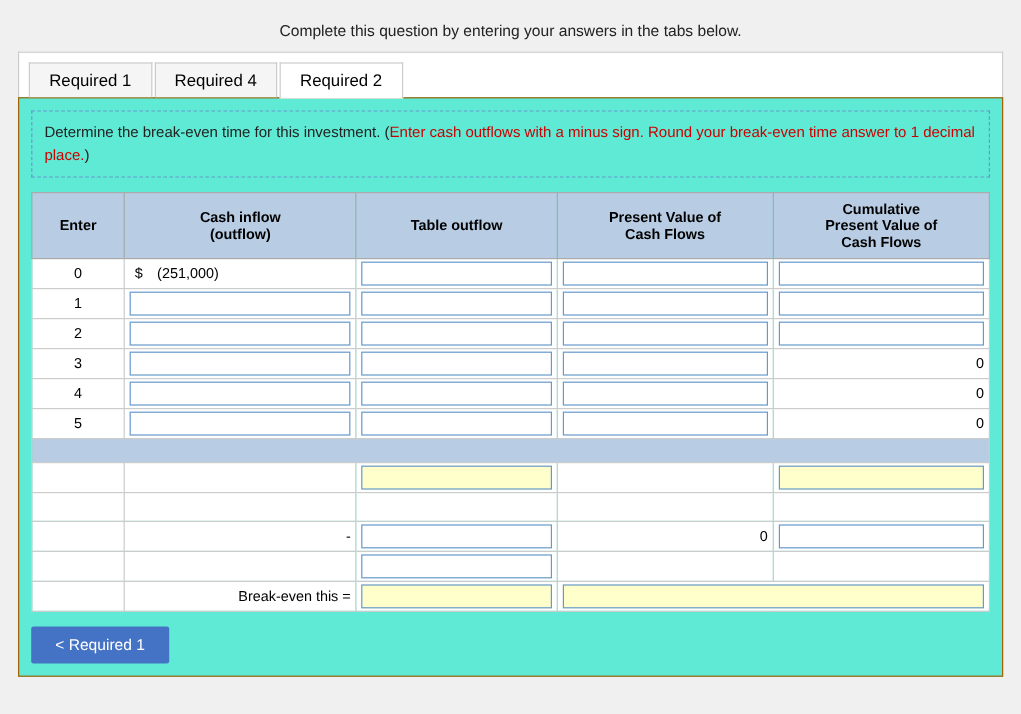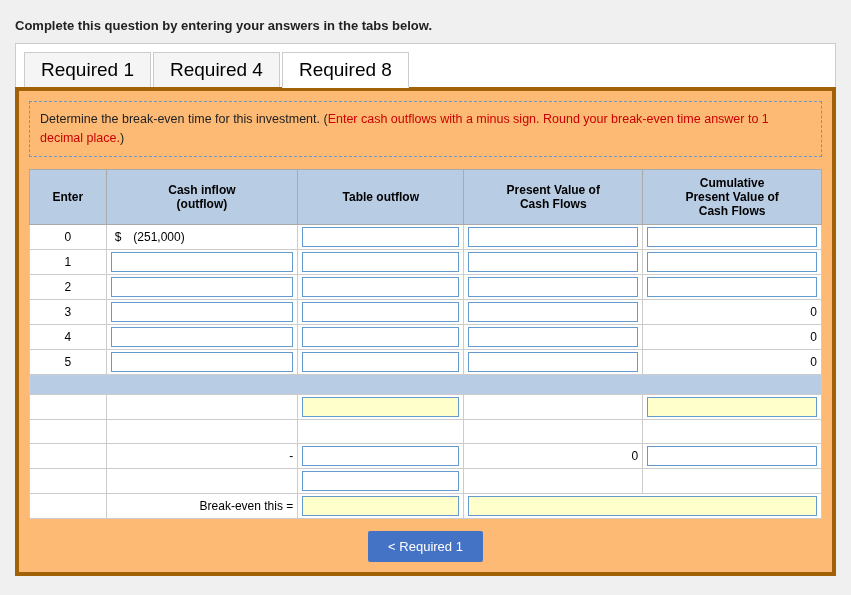--- a/index.html
+++ b/index.html
@@ -6,53 +6,54 @@
     body { font-family: Arial, sans-serif; font-size: 13px; background: #f0f0f0; }
     
     .outer-container {
       background: #f0f0f0;
       padding: 10px 15px;
       max-width: 851px;
     }
     
     .instruction {
       font-size: 13px;
-      font-weight: bold;
+      font-weight: normal;
       padding: 8px 0 10px 0;
       color: #222;
+      text-align: center;
     }
     
     .tabs-container {
       background: #fff;
       border: 1px solid #ccc;
       border-bottom: none;
       display: flex;
       padding: 8px 8px 0 8px;
       gap: 2px;
     }
     
     .tab {
       padding: 6px 16px;
       border: 1px solid #ccc;
       background: #f5f5f5;
       cursor: pointer;
-      font-size: 19px;
+      font-size: 14px;
       border-bottom: none;
     }
     
     .tab.active {
       background: #fff;
       border-bottom: 1px solid #fff;
       margin-bottom: -1px;
       z-index: 1;
     }
     
     .content-area {
-      background: #fdba74;
-      border: 4px solid #a16207;
+      background: #5eead4;
+      border: 1px solid #a16207;
       padding: 10px;
     }
     
     .question-box {
       border: 1px dashed #6699cc;
       padding: 8px 10px;
       margin-bottom: 12px;
       font-size: 12.5px;
       color: #222;
       line-height: 1.5;
@@ -124,21 +125,20 @@
       background: #ffffcc !important;
     }
     
     .blue-row td {
       background: #b8cce4 !important;
       height: 20px;
     }
     
     .nav-buttons {
       display: flex;
-      justify-content: center;
       gap: 10px;
       margin-top: 12px;
     }
     
     .nav-btn {
       background: #4472c4;
       color: #fff;
       border: none;
       padding: 8px 20px;
       font-size: 13px;
@@ -163,21 +163,21 @@
   </style>
 </head>
 <body>
 
 <div class="outer-container">
   <div class="instruction">Complete this question by entering your answers in the tabs below.</div>
 
   <div class="tabs-container">
     <div class="tab">Required 1</div>
     <div class="tab">Required 4</div>
-    <div class="tab active">Required 8</div>
+    <div class="tab active">Required 2</div>
   </div>
 
   <div class="content-area">
     <div class="question-box">
       <span>Determine the break-even time for this investment. (</span><span class="red">Enter cash outflows with a minus sign. Round your break-even time answer to 1 decimal place.</span><span>)</span>
     </div>
 
     <table class="data-table">
       <thead>
         <tr>

